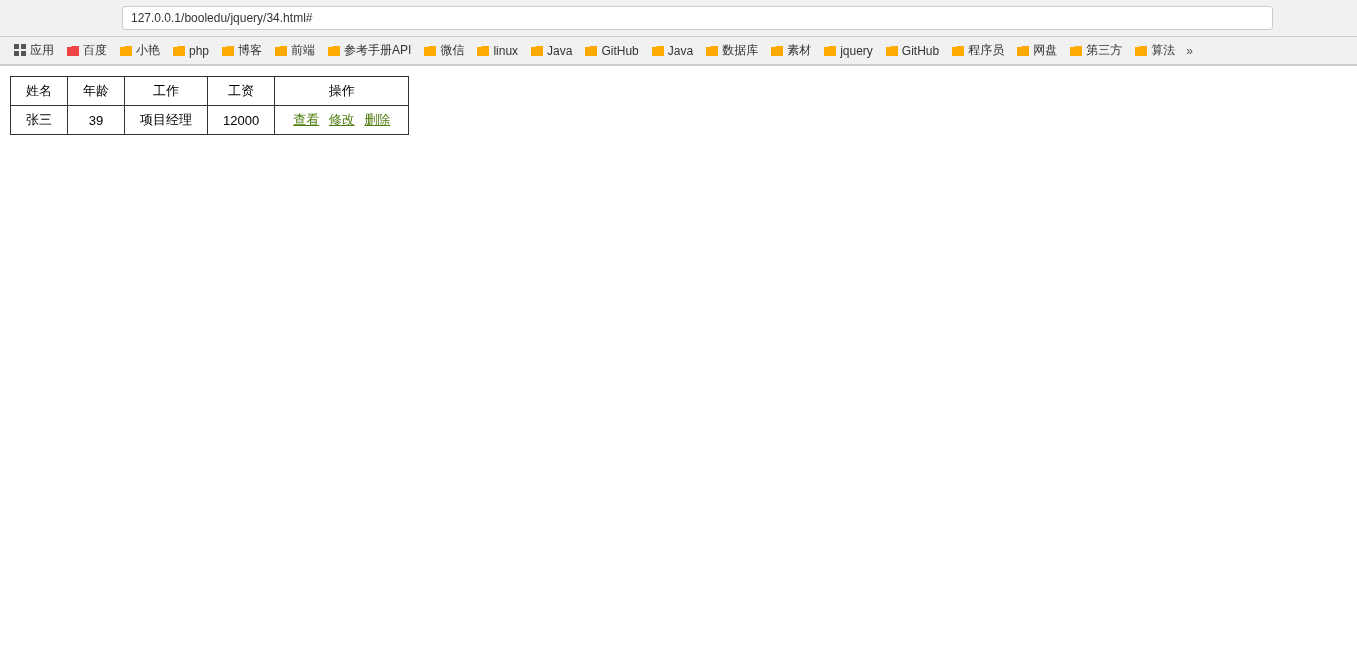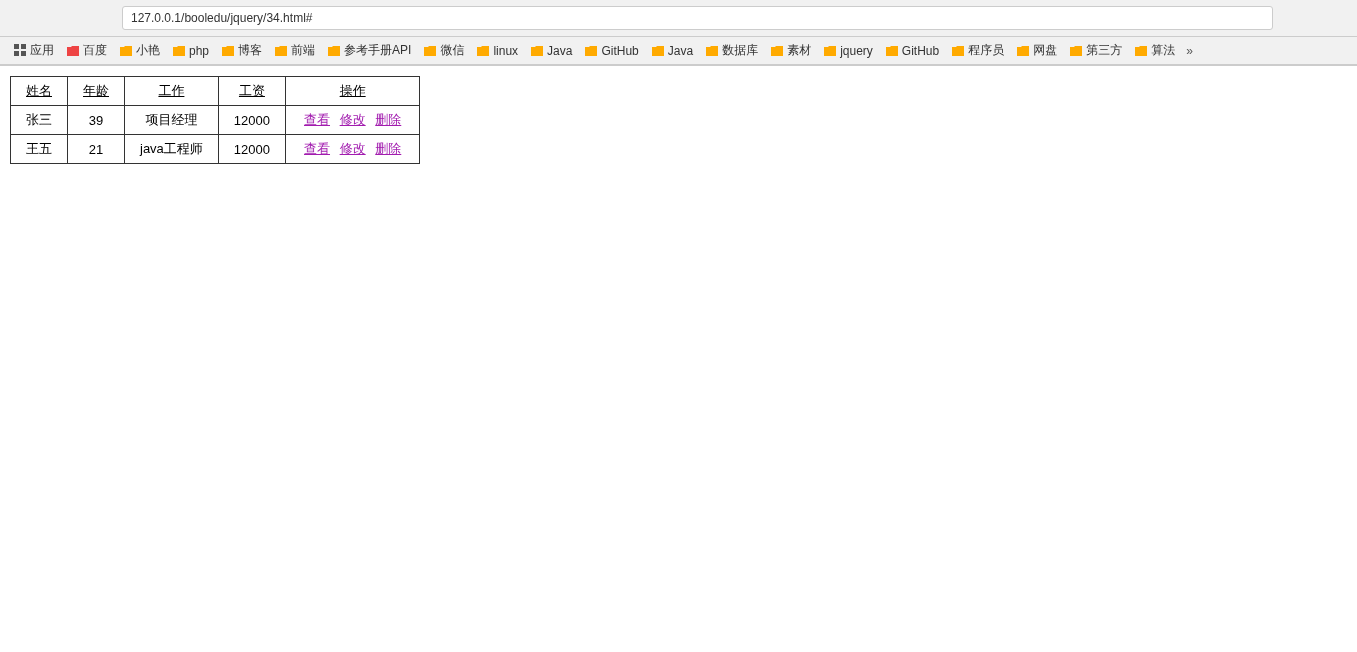--- a/index.html
+++ b/index.html
@@ -101,25 +101,24 @@
 
     th, td {
       border: 1px solid #333;
       padding: 5px 15px;
       text-align: center;
     }
 
     th {
       background: #fff;
       font-weight: normal;
-      text-decoration: underline;
     }
 
     .action-link {
-      color: #a21caf;
+      color: #4d7c0f;
       text-decoration: underline;
       cursor: pointer;
       margin: 0 3px;
     }
 
     .more-btn {
       font-size: 12px;
       color: #555;
       padding: 2px 4px;
       cursor: pointer;
@@ -322,22 +321,15 @@
     </thead>
     <tbody>
 
     <tr>
           <td>张三</td>
           <td>39</td>
           <td>项目经理</td>
           <td>12000</td>
           <td><a class="action-link">查看</a> <a class="action-link">修改</a> <a class="action-link">删除</a> </td>
         </tr>
-        <tr>
-          <td>王五</td>
-          <td>21</td>
-          <td>java工程师</td>
-          <td>12000</td>
-          <td><a class="action-link">查看</a> <a class="action-link">修改</a> <a class="action-link">删除</a> </td>
-        </tr>
       </tbody>
   </table>
 </div>
 
 </body></html>

